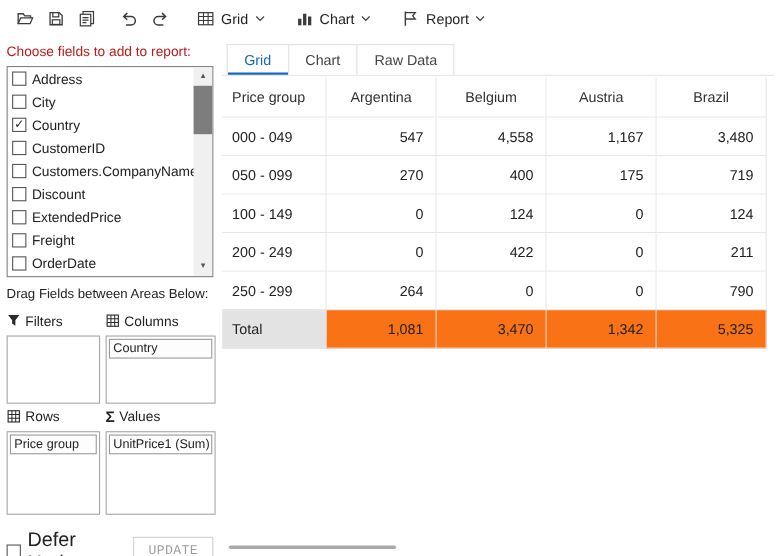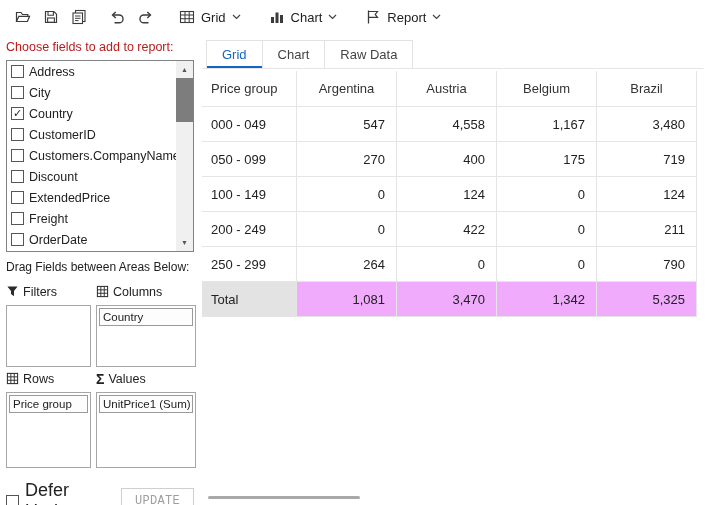--- a/index.html
+++ b/index.html
@@ -44,21 +44,21 @@
     margin-right:-1px;cursor:pointer;position:relative}
   .tab.active{color:#1565c0;box-shadow:inset 0 -2px 0 #1565c0}
   .pivot{margin-top:2px;width:495px}
   .hrow,.trow{display:flex}
   .cell{display:flex;align-items:center;border-right:1px solid #e5e5e5;border-bottom:1px solid #e5e5e5;height:35px;background:#fff}
   .hrow .cell{height:36px;color:#333}
   .c0{width:95px;padding-left:9px}
   .cn{width:100px;justify-content:flex-end;padding-right:11px}
   .hrow .cn{justify-content:center;padding-right:0}
   .trow.total .c0{background:#e3e3e3}
-  .trow.total .cn{background:#f0abfc}
+  .trow.total .cn{background:#f97316}
   .hscroll{position:absolute;left:6px;bottom:3px;width:152px;height:3px;background:#a9a9a9;border-radius:2px;cursor:pointer}
 </style>
 </head>
 <body>
 
 <div class="toolbar">
   <div class="tbtn">
     <svg class="icon" width="16" height="16" viewBox="0 0 16 16">
       <path d="M1.5 12.5 V3.5 H6 l1.5 2 H12.8 v1.8" fill="none" stroke="#3b3b3b" stroke-width="1.2"></path>
       <path d="M1.5 12.5 L3.8 7.3 H14.6 L12.4 12.5 Z" fill="none" stroke="#3b3b3b" stroke-width="1.2"></path>
@@ -226,22 +226,22 @@
   <div class="tab-strip">
       <div class="tab active">Grid</div>
       <div class="tab">Chart</div>
       <div class="tab">Raw Data</div>
     </div>
 
   <div class="pivot">
     <div class="hrow">
         <div class="cell c0">Price group</div>
         <div class="cell cn">Argentina</div>
+        <div class="cell cn">Belgium</div>
         <div class="cell cn">Austria</div>
-        <div class="cell cn">Belgium</div>
         <div class="cell cn">Brazil</div>
       </div>
     <div>
         <div class="trow">
           <div class="cell c0">000 - 049</div>
           <div class="cell cn">547</div>
           <div class="cell cn">4,558</div>
           <div class="cell cn">1,167</div>
           <div class="cell cn">3,480</div>
         </div>

